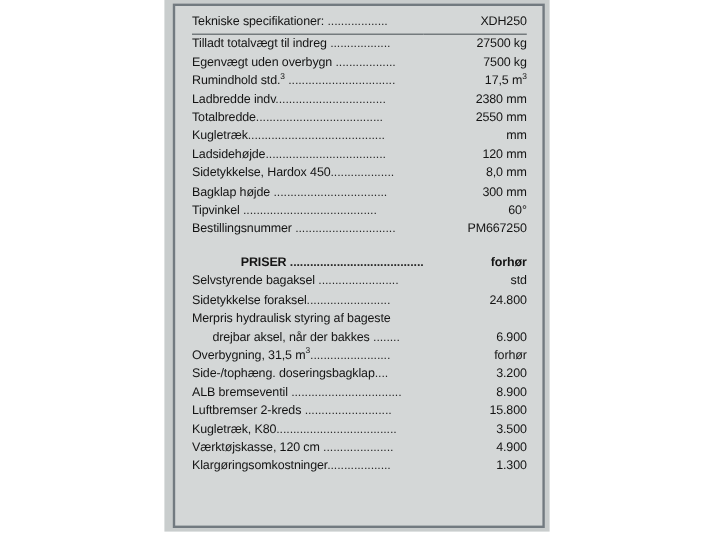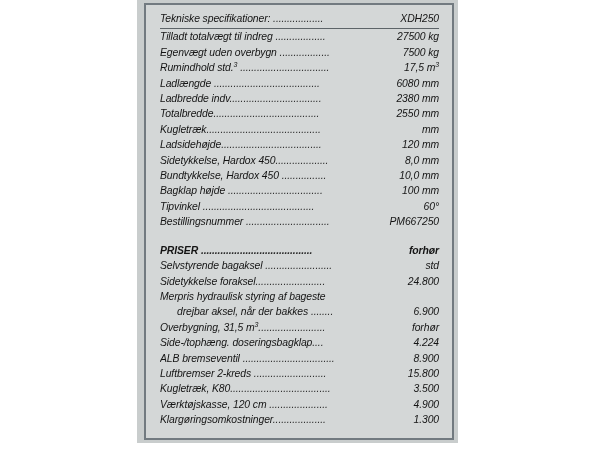--- a/index.html
+++ b/index.html
@@ -49,41 +49,41 @@
   }
 
   table.spec-table td {
     padding: 0;
     font-size: 10.4px;
     line-height: 15.4px;
     color: #141414;
     white-space: nowrap;
     vertical-align: bottom;
     letter-spacing: -0.1px;
-    font-style: italic;
   }
 
   td.c-label {
     text-align: left;
     overflow: hidden;
   }
   td.c-value {
     text-align: right;
     width: 86px;
     padding-left: 5px;
   }
 
   
   tr.row-header td {
     border-bottom: 1.2px solid #5d6468;
     padding-bottom: 2px;
   }
 
   tr.row-bold td {
     font-weight: bold;
+    text-align: right;
   }
 
   
   tr.row-gap td {
     height: 13px;
     line-height: 13px;
     font-size: 1px;
   }
 
   
@@ -127,50 +127,42 @@
             </tr>
             <tr>
               <td class="c-label"><span>Egenvægt uden overbygn</span><span class="leader"> ..................</span></td>
               <td class="c-value"><span>7500 kg</span></td>
             </tr>
             <tr>
               <td class="c-label"><span>Rumindhold std.</span><sup class="unit-sup">3</sup><span class="leader"> ................................</span></td>
               <td class="c-value"><span>17,5 m</span><sup class="unit-sup">3</sup></td>
             </tr>
             <tr>
-              <td class="c-label"><span>Ladlængde</span><span class="leader">  ......................................</span></td>
-              <td class="c-value"><span>6080 mm</span></td>
-            </tr>
-            <tr>
               <td class="c-label"><span>Ladbredde indv</span><span class="leader">.................................</span></td>
               <td class="c-value"><span>2380 mm</span></td>
             </tr>
             <tr>
               <td class="c-label"><span>Totalbredde</span><span class="leader">......................................</span></td>
               <td class="c-value"><span>2550 mm</span></td>
             </tr>
             <tr>
               <td class="c-label"><span>Kugletræk</span><span class="leader">.........................................</span></td>
               <td class="c-value"><span>mm</span></td>
             </tr>
             <tr>
               <td class="c-label"><span>Ladsidehøjde</span><span class="leader">....................................</span></td>
               <td class="c-value"><span>120 mm</span></td>
             </tr>
             <tr>
               <td class="c-label"><span>Sidetykkelse, Hardox 450</span><span class="leader">...................</span></td>
               <td class="c-value"><span>8,0 mm</span></td>
             </tr>
             <tr>
-              <td class="c-label"><span>Bundtykkelse, Hardox 450</span><span class="leader">  ................</span></td>
-              <td class="c-value"><span>10,0 mm</span></td>
-            </tr>
-            <tr>
               <td class="c-label"><span>Bagklap højde</span><span class="leader"> ..................................</span></td>
-              <td class="c-value"><span>100 mm</span></td>
+              <td class="c-value"><span>300 mm</span></td>
             </tr>
             <tr>
               <td class="c-label"><span>Tipvinkel</span><span class="leader"> ........................................</span></td>
               <td class="c-value"><span>60°</span></td>
             </tr>
             <tr>
               <td class="c-label"><span>Bestillingsnummer</span><span class="leader"> ..............................</span></td>
               <td class="c-value"><span>PM667250</span></td>
             </tr>
           </tbody>
@@ -201,21 +193,21 @@
             <tr>
               <td class="c-label indent"><span>drejbar aksel, når der bakkes</span><span class="leader"> ........</span></td>
               <td class="c-value"><span>6.900</span></td>
             </tr>
             <tr>
               <td class="c-label"><span>Overbygning, 31,5 m</span><sup class="unit-sup">3</sup><span class="leader">........................</span></td>
               <td class="c-value"><span>forhør</span></td>
             </tr>
             <tr>
               <td class="c-label"><span>Side-/tophæng. doseringsbagklap</span><span class="leader">....</span></td>
-              <td class="c-value"><span>4.224</span></td>
+              <td class="c-value"><span>3.200</span></td>
             </tr>
             <tr>
               <td class="c-label"><span>ALB bremseventil</span><span class="leader"> .................................</span></td>
               <td class="c-value"><span>8.900</span></td>
             </tr>
             <tr>
               <td class="c-label"><span>Luftbremser 2-kreds</span><span class="leader"> ..........................</span></td>
               <td class="c-value"><span>15.800</span></td>
             </tr>
             <tr>

